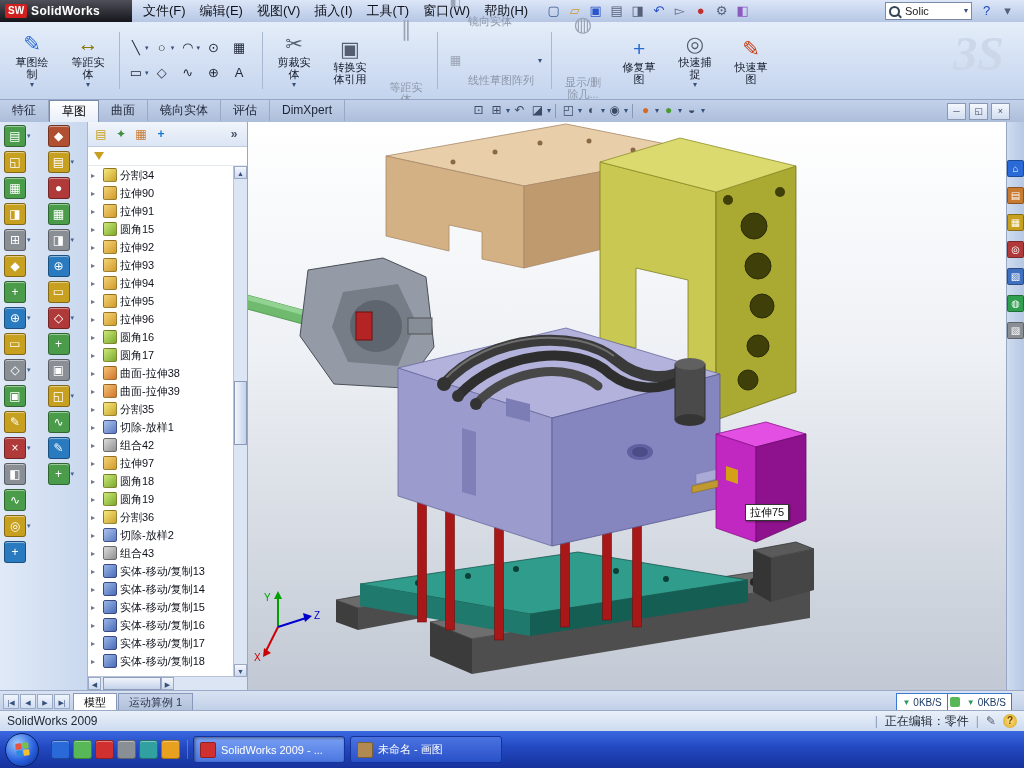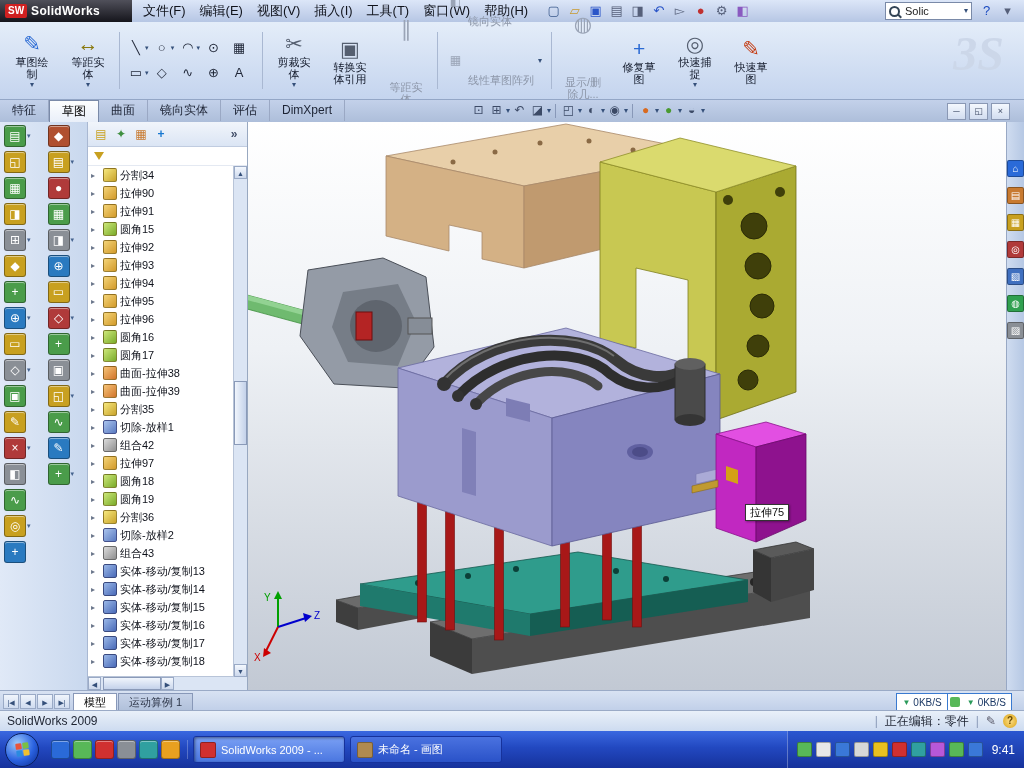--- a/index.html
+++ b/index.html
@@ -829,28 +829,15 @@
         <span class="ql-icon" style="background: rgb(232, 160, 32);"></span>
       </div>
     <div class="taskbtn active">
       <span class="task-icon" style="background: rgb(208, 48, 48);"></span>
       <span>SolidWorks 2009 - ...</span>
     </div>
     <div class="taskbtn inactive">
       <span class="task-icon" style="background: rgb(176, 138, 80);"></span>
       <span>未命名 - 画图</span>
     </div>
-    <div class="tray">
-      <span class="tray-icon" style="background: rgb(88, 184, 88);"></span>
-        <span class="tray-icon" style="background: rgb(232, 232, 232);"></span>
-        <span class="tray-icon" style="background: rgb(58, 120, 216);"></span>
-        <span class="tray-icon" style="background: rgb(216, 216, 216);"></span>
-        <span class="tray-icon" style="background: rgb(232, 192, 32);"></span>
-        <span class="tray-icon" style="background: rgb(208, 48, 48);"></span>
-        <span class="tray-icon" style="background: rgb(48, 160, 160);"></span>
-        <span class="tray-icon" style="background: rgb(184, 88, 216);"></span>
-        <span class="tray-icon" style="background: rgb(88, 184, 88);"></span>
-        <span class="tray-icon" style="background: rgb(58, 120, 216);"></span>
-        <span class="clock">9:41</span>
-    </div>
   </div>
 
 </div>
 
 </body></html>

